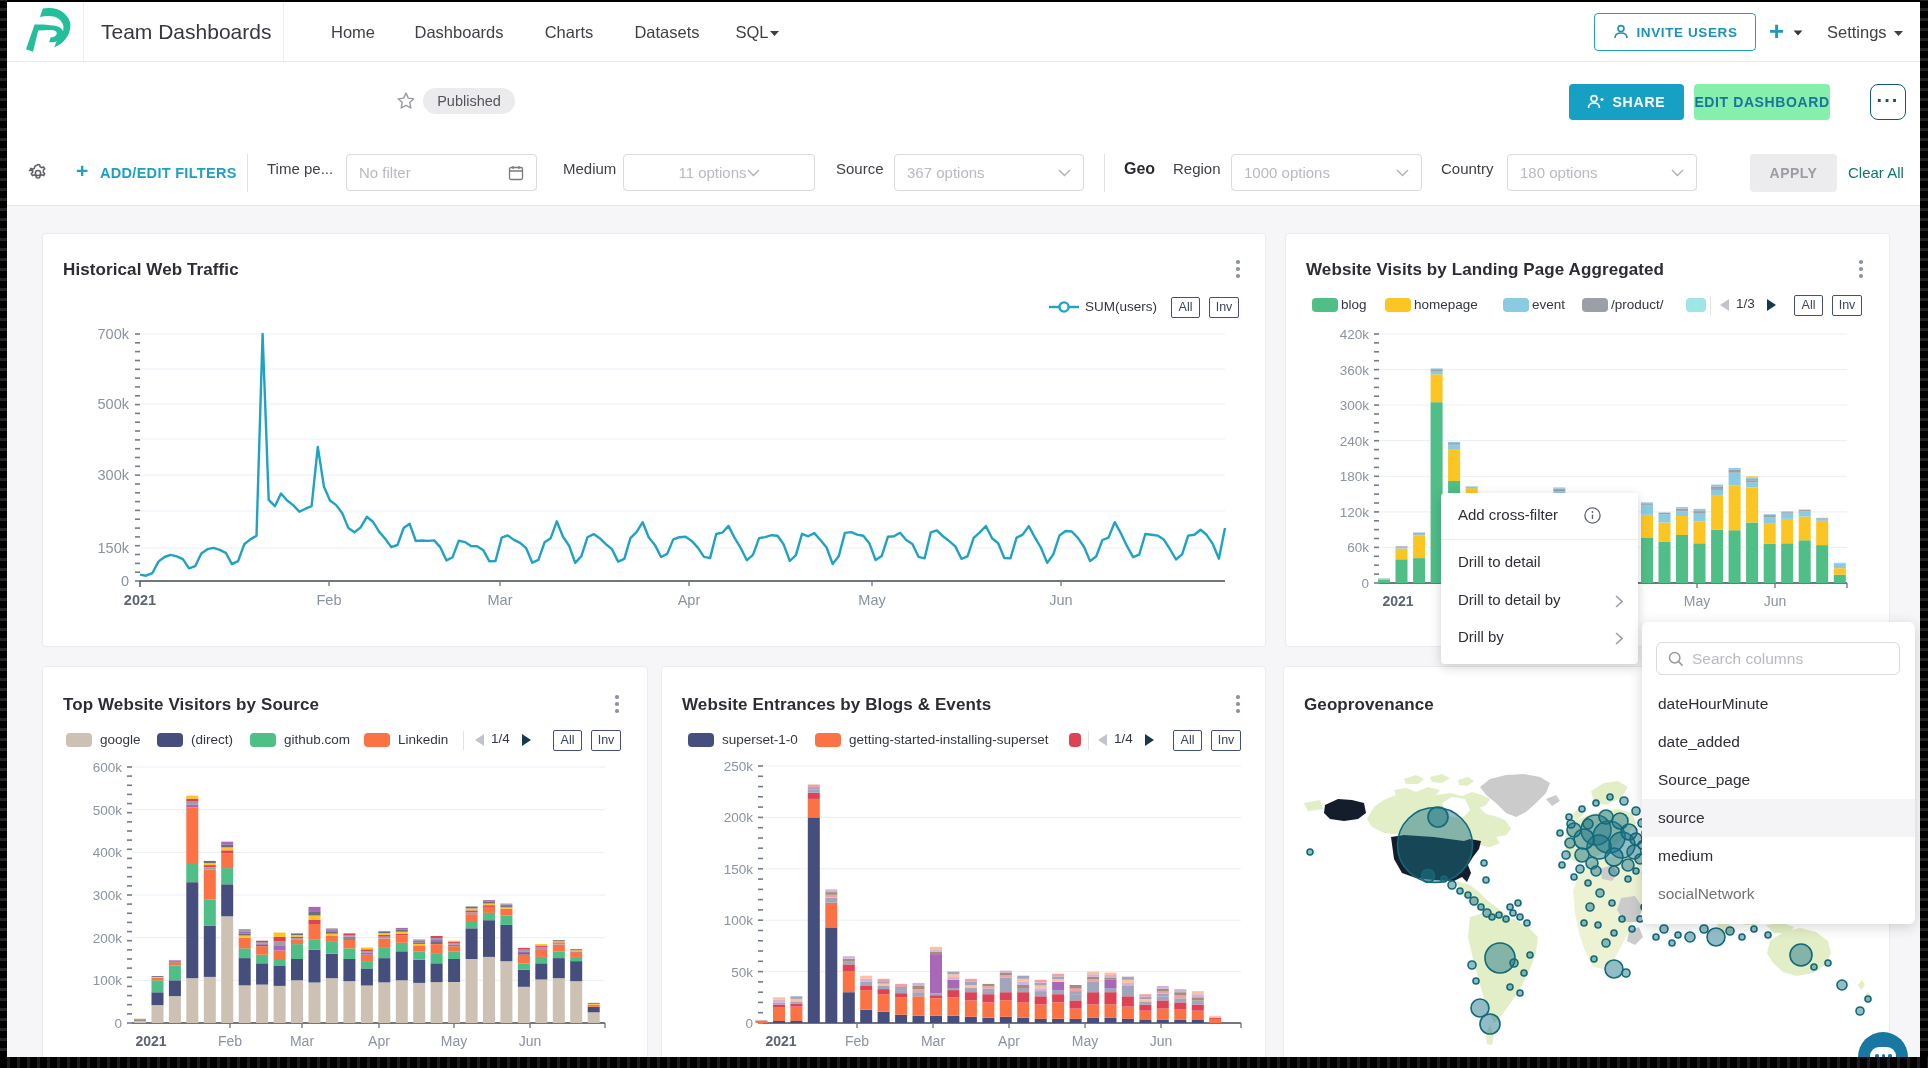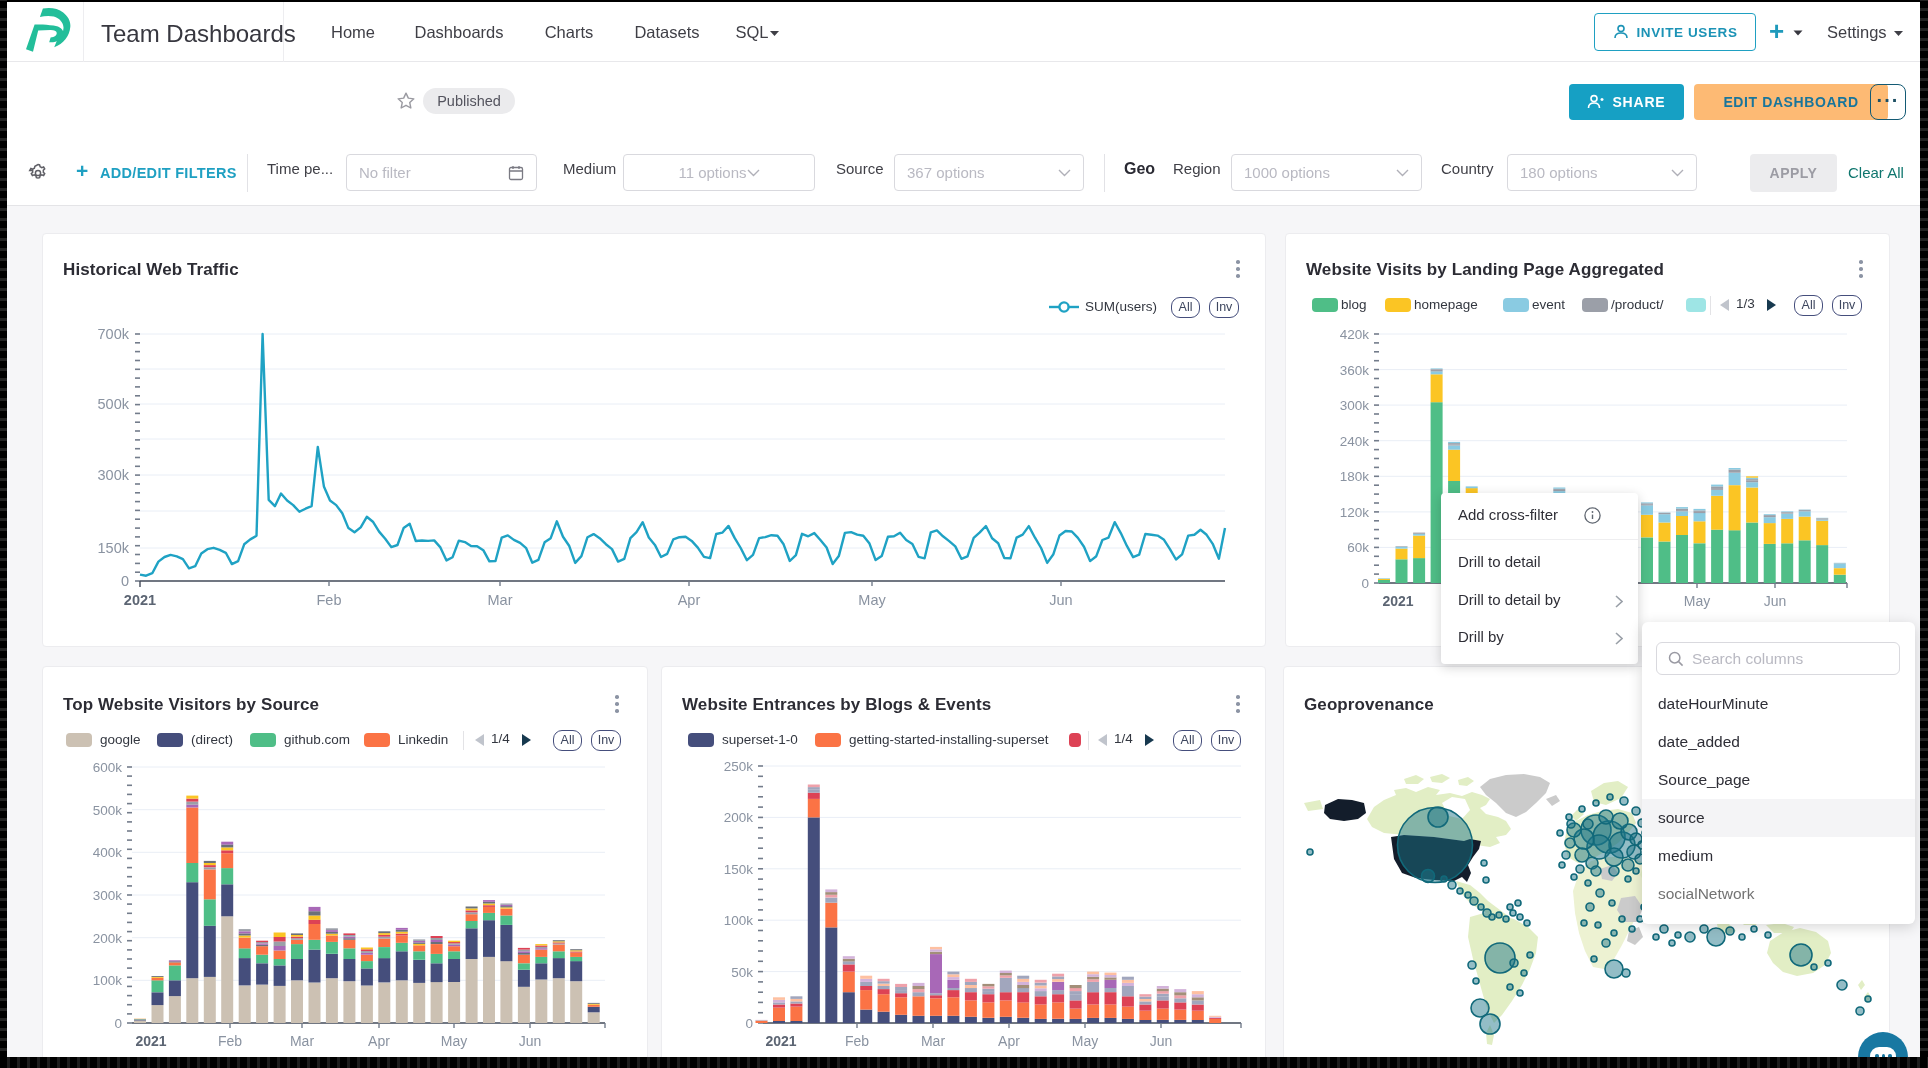--- a/index.html
+++ b/index.html
@@ -10,33 +10,33 @@
 .filterbar{position:absolute;left:0;top:139px;right:0;height:67px;background:#fff;border-bottom:1px solid #E4E4E7}
 .dash{position:absolute;left:0;top:206px;right:0;bottom:0;background:#F6F6F8}
 .panel{position:absolute;background:#fff;border-radius:4px;border:1px solid #ECECEF}
 .ptitle{position:absolute;left:20px;top:26px;font-size:17px;font-weight:bold;color:#2C2C34;letter-spacing:.1px}
 .kebab{position:absolute;width:4px}
 .kebab i{display:block;width:3.6px;height:3.6px;border-radius:50%;background:#8C94A4;margin-bottom:3.6px}
 .navitem{font-size:16.5px;color:#3F3F46}
 .sel{position:absolute;height:37px;border:1px solid #D9D9DE;border-radius:4px;background:#fff;
   font-size:15px;color:#B9B9C2;display:flex;align-items:center;padding:0 12px}
 .flabel{position:absolute;top:21px;font-size:15px;color:#3F3F46}
-.pill{position:absolute;border:1px solid #454E7C;border-radius:9px;color:#3D465E;
+.pill{position:absolute;border:1px solid #454E7C;border-radius:2px;color:#3D465E;
   font-size:12.5px;text-align:center;line-height:19px;height:21px;background:#fff}
 .lgtxt{font-size:13.5px;color:#333740}
 .mi{position:absolute;left:17px;font-size:15px;color:#2E2E36}
 </style></head><body>
 <div class="hdr">
     <svg class="abs" style="left:26px;top:6px" width="45" height="46" viewBox="0 0 45 46">
 <path d="M16.9,0.6 C24,-0.7 32,0.3 37.2,4.4 C42.2,8.4 44.8,13.4 44.3,18.9 C43.6,27.8 37.4,35.6 28.2,39.3 L31.6,30.9 C35.4,27.7 37.7,23.6 37.5,19.6 C37.2,14.4 33.5,10.3 27.8,8.6 C23.5,7.4 18.5,7.8 13.9,9.1 Z" fill="#23BE9A"></path>
 <path d="M8.6,16.6 C15,16.1 21.5,16.8 27.5,17.6 C34.2,18.5 38.0,21.8 37.4,26.4 C36.7,31.4 31.0,34.6 23.2,34.2 L24.6,29.4 C28.6,29.2 31.0,27.2 30.7,24.7 C30.4,22.5 27.9,21.8 24.2,21.9 L12.2,22.4 L7.0,43.8 L0,41.2 Z" fill="#23BE9A"></path>
 </svg>
     <div class="abs" style="left:83px;top:0;width:1px;height:60px;background:#EDEDF0"></div>
     <div class="abs" style="left:283px;top:0;width:1px;height:60px;background:#EDEDF0"></div>
-    <div class="abs" style="left:101px;top:18px;font-size:24px;color:#37373F">Team Dashboards</div>
+    <div class="abs" style="left:101px;top:18px;font-size:21px;color:#37373F">Team Dashboards</div>
     <div class="abs navitem" style="left:353px;top:21px;transform:translateX(-50%)">Home</div>
     <div class="abs navitem" style="left:459px;top:21px;transform:translateX(-50%)">Dashboards</div>
     <div class="abs navitem" style="left:569px;top:21px;transform:translateX(-50%)">Charts</div>
     <div class="abs navitem" style="left:667px;top:21px;transform:translateX(-50%)">Datasets</div>
     <div class="abs navitem" style="left:752px;top:21px;transform:translateX(-50%)">SQL</div>
     <svg class="abs" style="left:769px;top:28px" width="11" height="7">
       <path d="M1 1 L5.5 6 L10 1 Z" fill="#3F3F46"></path>
     </svg>
     <div class="abs" style="left:1594px;top:11px;width:162px;height:38px;border:1.5px solid #1FA0C2;border-radius:4px;display:flex;align-items:center;justify-content:center">
 <svg width="16" height="16" viewBox="0 0 16 16" style="margin-right:8px">
@@ -60,21 +60,21 @@
     </svg>
 <div class="abs" style="left:423px;top:25px;width:92px;height:26px;background:#EBEBED;border-radius:13px;text-align:center;line-height:26px;font-size:14.5px;color:#54545E">Published</div>
 <div class="abs" style="left:1569px;top:21px;width:115px;height:36px;background:#16A0C4;border-radius:4px;display:flex;align-items:center;justify-content:center">
 <svg width="17" height="16" viewBox="0 0 17 16" style="margin-right:8px">
         <circle cx="7" cy="4.6" r="3" fill="none" stroke="#fff" stroke-width="1.6"></circle>
         <path d="M1.5 14 C1.5 10.5 4.2 9 7 9 C9.8 9 12.5 10.5 12.5 14" fill="none" stroke="#fff" stroke-width="1.6"></path>
         <path d="M13.5 5.5 h3 M15 4 v3" stroke="#fff" stroke-width="1.4"></path>
       </svg>
 <span style="font-size:14px;font-weight:bold;letter-spacing:.8px;color:#fff">SHARE</span>
     </div>
-<div class="abs" style="left:1694px;top:21px;width:194px;height:36px;background:#fdba74;border-radius:4px;text-align:center;line-height:36px;font-size:14px;font-weight:bold;letter-spacing:.6px;color:#19759B">EDIT DASHBOARD</div>
+<div class="abs" style="left:1694px;top:21px;width:136px;height:36px;background:#86efac;border-radius:4px;text-align:center;line-height:36px;font-size:14px;font-weight:bold;letter-spacing:.6px;color:#19759B">EDIT DASHBOARD</div>
 <div class="abs" style="left:1870px;top:21px;width:36px;height:36px;border:1.2px solid #135A74;border-radius:8px;text-align:center;line-height:30px;font-size:20px;letter-spacing:1px;color:#1D4F63;font-weight:bold">···</div>
 </div>
 <div class="filterbar">
     <svg class="abs" style="left:28px;top:24px" width="20" height="20" viewBox="0 0 20 20">
 <path d="M10 1.5 l1.6 0.3 0.5 1.9 a6.6 6.6 0 0 1 1.6 0.9 l1.9-0.6 1.1 1.9-1.4 1.4 a6.6 6.6 0 0 1 0 1.9 l1.4 1.4-1.1 1.9-1.9-0.6 a6.6 6.6 0 0 1-1.6 0.9 l-0.5 1.9-1.6 0.3-1.6-0.3-0.5-1.9 a6.6 6.6 0 0 1-1.6-0.9 l-1.9 0.6-1.1-1.9 1.4-1.4 a6.6 6.6 0 0 1 0-1.9 L1.8 7.4 2.9 5.5 4.8 6.1 a6.6 6.6 0 0 1 1.6-0.9 l0.5-1.9 Z" fill="none" stroke="#5F5F66" stroke-width="1.5"></path>
 <circle cx="10" cy="10" r="2.6" fill="none" stroke="#5F5F66" stroke-width="1.5"></circle>
     </svg>
     <div class="abs" style="left:76px;top:20px;font-size:21px;color:#1FA0C2;font-weight:bold">+</div>
     <div class="abs" style="left:100px;top:26px;font-size:14.5px;font-weight:bold;letter-spacing:.3px;color:#1FA0C2">ADD/EDIT FILTERS</div>
     <div class="abs" style="left:247px;top:15px;width:1px;height:38px;background:#E2E2E6"></div>

